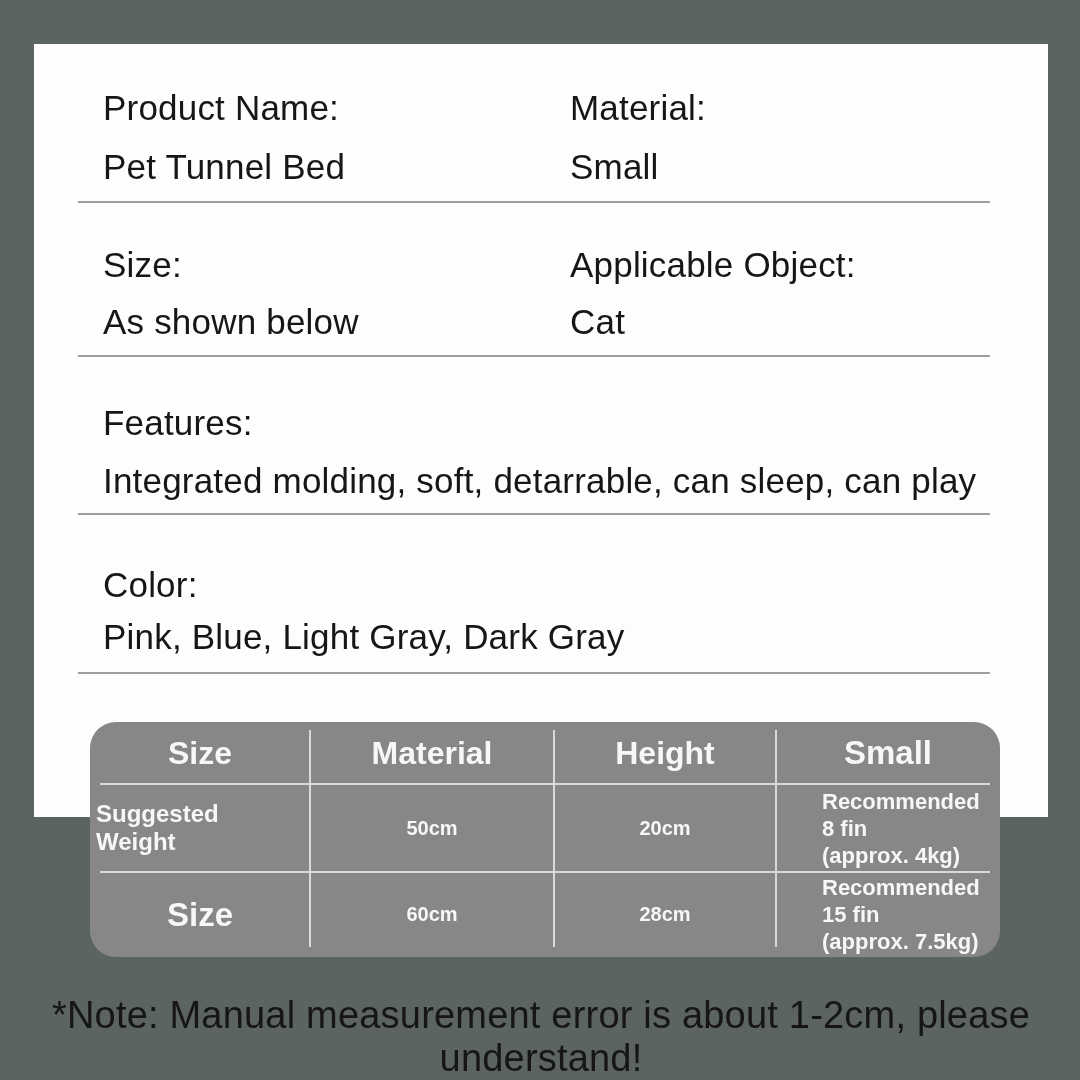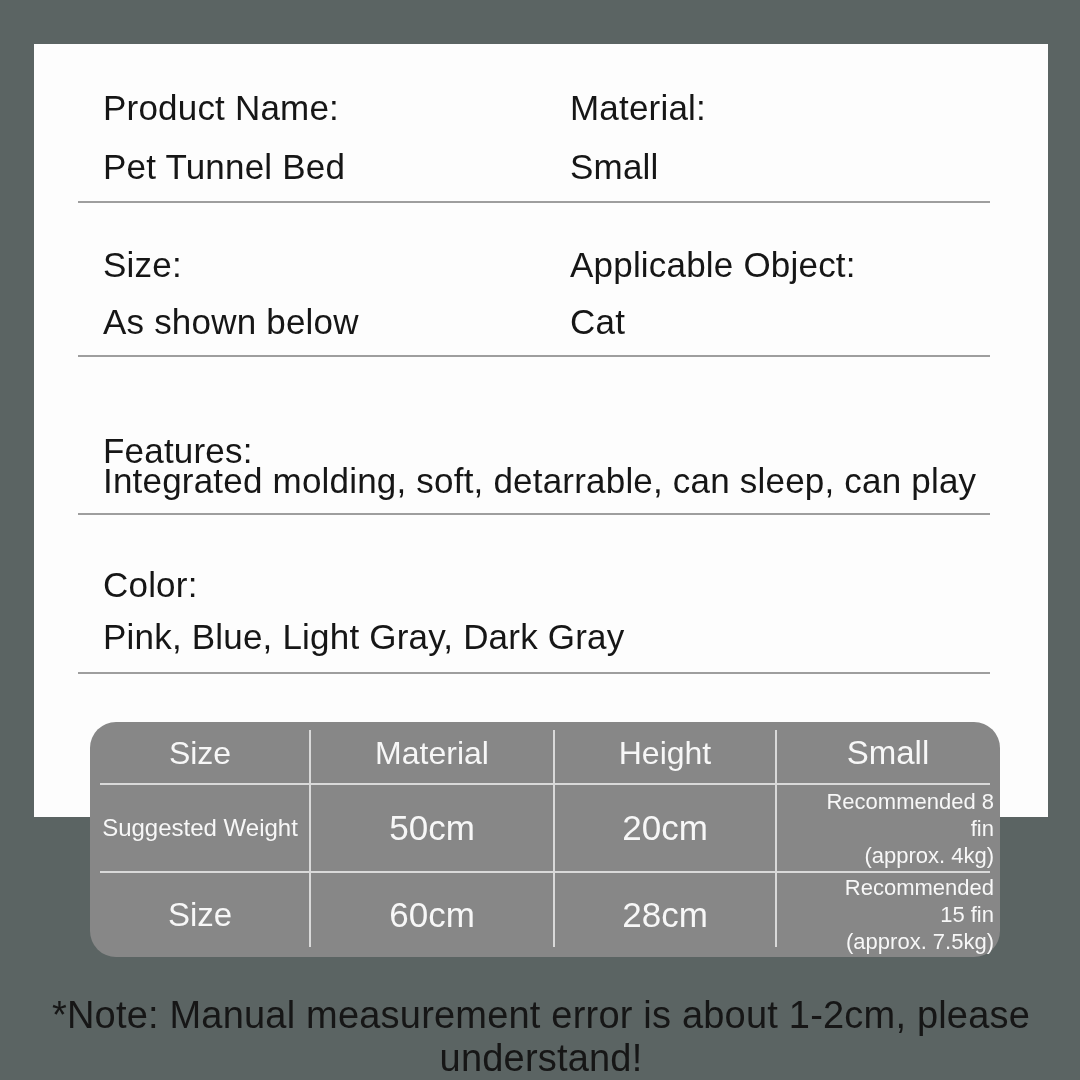--- a/index.html
+++ b/index.html
@@ -15,47 +15,47 @@
     color: var(--text-color, #161616);
   }
   .abs { position: absolute; }
   .label, .value {
     font-size: 35px; line-height: 40px; white-space: nowrap; letter-spacing: 0.2px;
   }
   .col-left  { left: 69px; }
   .col-right { left: 536px; }
   .r1l { top: 44px; }  .r1v { top: 103px; }
   .r2l { top: 201px; text-align: center; } .r2v { top: 258px; }
-  .r3l { top: 359px; margin-top: 28px; } .r3v { top: 417px; }
+  .r3l { top: 359px; } .r3v { top: 417px; }
   .r4l { top: 521px; } .r4v { top: 573px; }
   .divider {
     position: absolute; left: 44px; width: 912px; height: 2px;
     background: var(--divider-color, #9e9e9e);
   }
   .d1 { top: 157px; } .d2 { top: 311px; } .d3 { top: 469px; } .d4 { top: 628px; }
 
   .size-table {
     position: absolute; left: 56px; top: 678px; width: 910px; height: 235px;
     background: var(--table-bg, #878787);
     border-radius: 26px;
     color: var(--table-text, #f7f7f7);
   }
   .grid {
     display: grid; width: 100%; height: 100%;
     grid-template-columns: 220px 244px 222px 224px;
     grid-template-rows: 62px 88px 85px;
   }
   .cell {
     display: flex; align-items: center; justify-content: center;
-    text-align: right; padding: 0 6px;
+    text-align: left; padding: 0 6px; font-weight: bold;
   }
   .hc  { font-size: 32px; }
   .hc3 { font-size: 24px; }
   .c0  { font-size: 33px; }
-  .c12 { font-size: 35px; border-radius: 26px; }
+  .c12 { font-size: 20px; border-radius: 26px; }
   .c3  { font-size: 22px; line-height: 27px; white-space: pre-line; margin-left: 40px; }
   .tline { position: absolute; background: var(--table-line, #d9d9d9); }
   .v  { width: 2px; top: 8px; bottom: 10px; }
   .v1 { left: 219px; } .v2 { left: 463px; } .v3 { left: 685px; }
   .hl { height: 2px; left: 10px; right: 10px; }
   .hl1 { top: 61px; } .hl2 { top: 149px; }
 
   .note {
     position: absolute; top: 950px; left: 0; width: 100%;
     text-align: center; font-size: 38px; letter-spacing: 0.2px;

